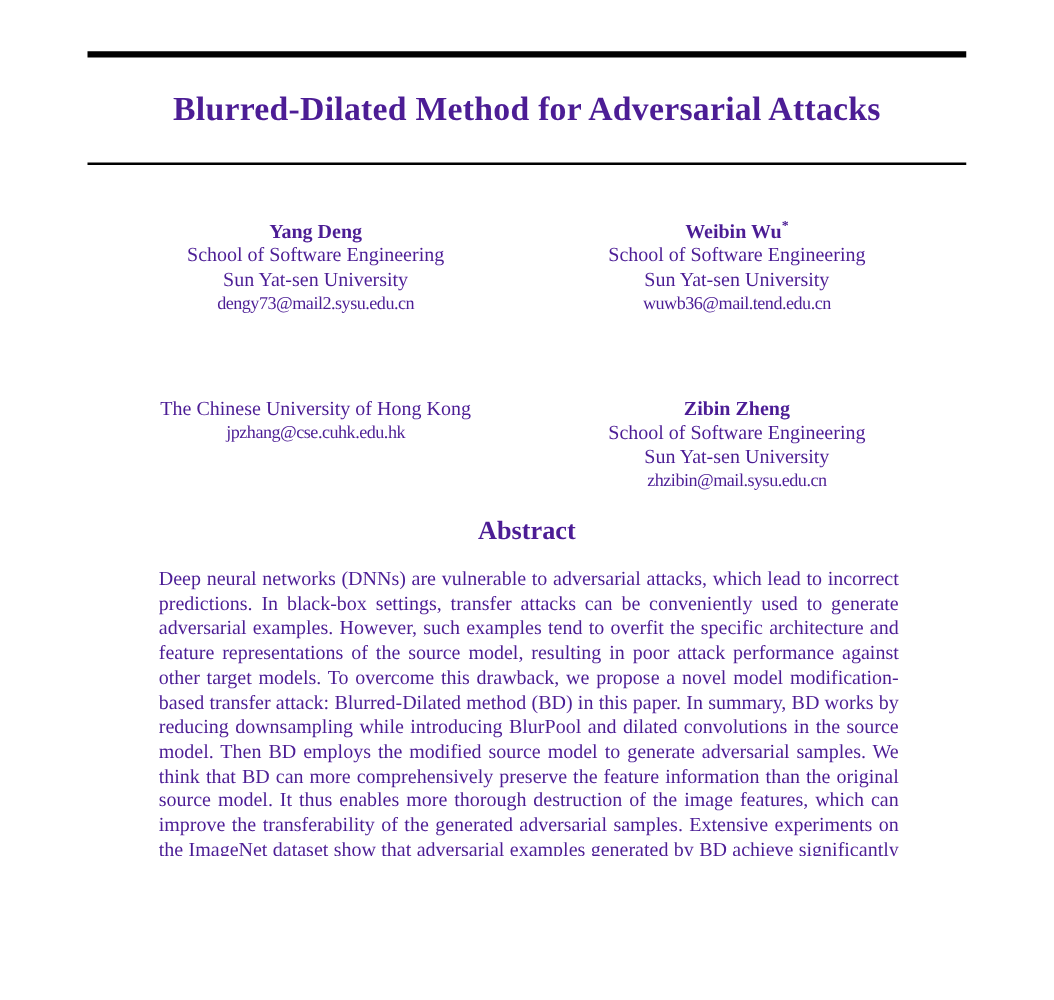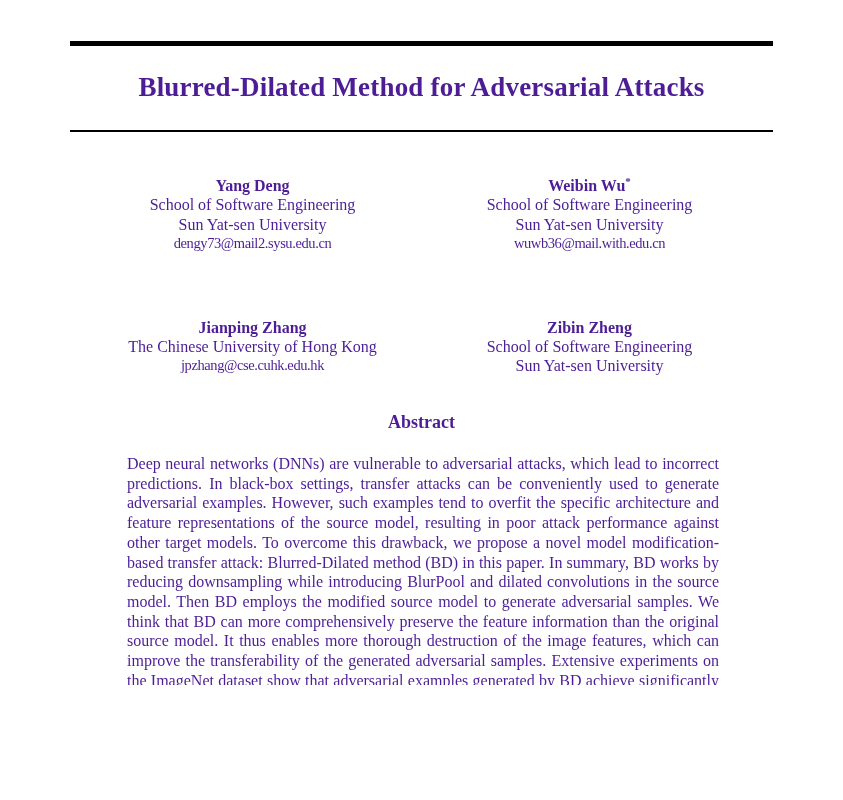--- a/index.html
+++ b/index.html
@@ -53,21 +53,21 @@
     font-size: 14.5px;
     letter-spacing: -0.4px;
     white-space: nowrap;
   }
   .abstract-heading {
     position: absolute;
     left: 70px; top: 412px;
     width: 703px;
     text-align: center;
     font-weight: 700;
-    font-size: 18px;
+    font-size: 21px;
   }
   .abstract-body {
     position: absolute;
     left: 127px; top: 454px;
     width: 592px;
     font-size: 16px;
     line-height: 19.7px;
     text-align: justify;
     hyphens: none;
   }
@@ -89,33 +89,33 @@
       <div class="name"><span>Yang Deng</span></div>
       <div>School of Software Engineering</div>
       <div>Sun Yat-sen University</div>
       <div class="email">dengy73@mail2.sysu.edu.cn</div>
     </div>
 
     <div class="author">
       <div class="name"><span>Weibin Wu</span><sup>*</sup></div>
       <div>School of Software Engineering</div>
       <div>Sun Yat-sen University</div>
-      <div class="email">wuwb36@mail.with.edu.cn</div>
+      <div class="email">wuwb36@mail.tend.edu.cn</div>
     </div>
 
     <div class="author">
-      <div class="name"><span>Jianping Zhang</span></div>
       <div>The Chinese University of Hong Kong</div>
       <div class="email">jpzhang@cse.cuhk.edu.hk</div>
     </div>
 
     <div class="author">
       <div class="name"><span>Zibin Zheng</span></div>
       <div>School of Software Engineering</div>
       <div>Sun Yat-sen University</div>
+      <div class="email">zhzibin@mail.sysu.edu.cn</div>
     </div>
 
   </div>
 
   <div class="abstract-heading">Abstract</div>
 
   <p class="abstract-body" style="margin:0;">Deep neural networks (DNNs) are vulnerable to adversarial attacks, which lead to incorrect predictions. In black-box settings, transfer attacks can be conveniently used to generate adversarial examples. However, such examples tend to overfit the specific architecture and feature representations of the source model, resulting in poor attack performance against other target models. To overcome this drawback, we propose a novel model modification-based transfer attack: Blurred-Dilated method (BD) in this paper. In summary, BD works by reducing downsampling while introducing BlurPool and dilated convolutions in the source model. Then BD employs the modified source model to generate adversarial samples. We think that BD can more comprehensively preserve the feature information than the original source model. It thus enables more thorough destruction of the image features, which can improve the transferability of the generated adversarial samples. Extensive experiments on the ImageNet dataset show that adversarial examples generated by BD achieve significantly higher transferability than the state-of-the-art baselines. Besides, BD can be conveniently combined with existing black-box attack techniques to further improve their performance.</p>
 
 </div>
 

